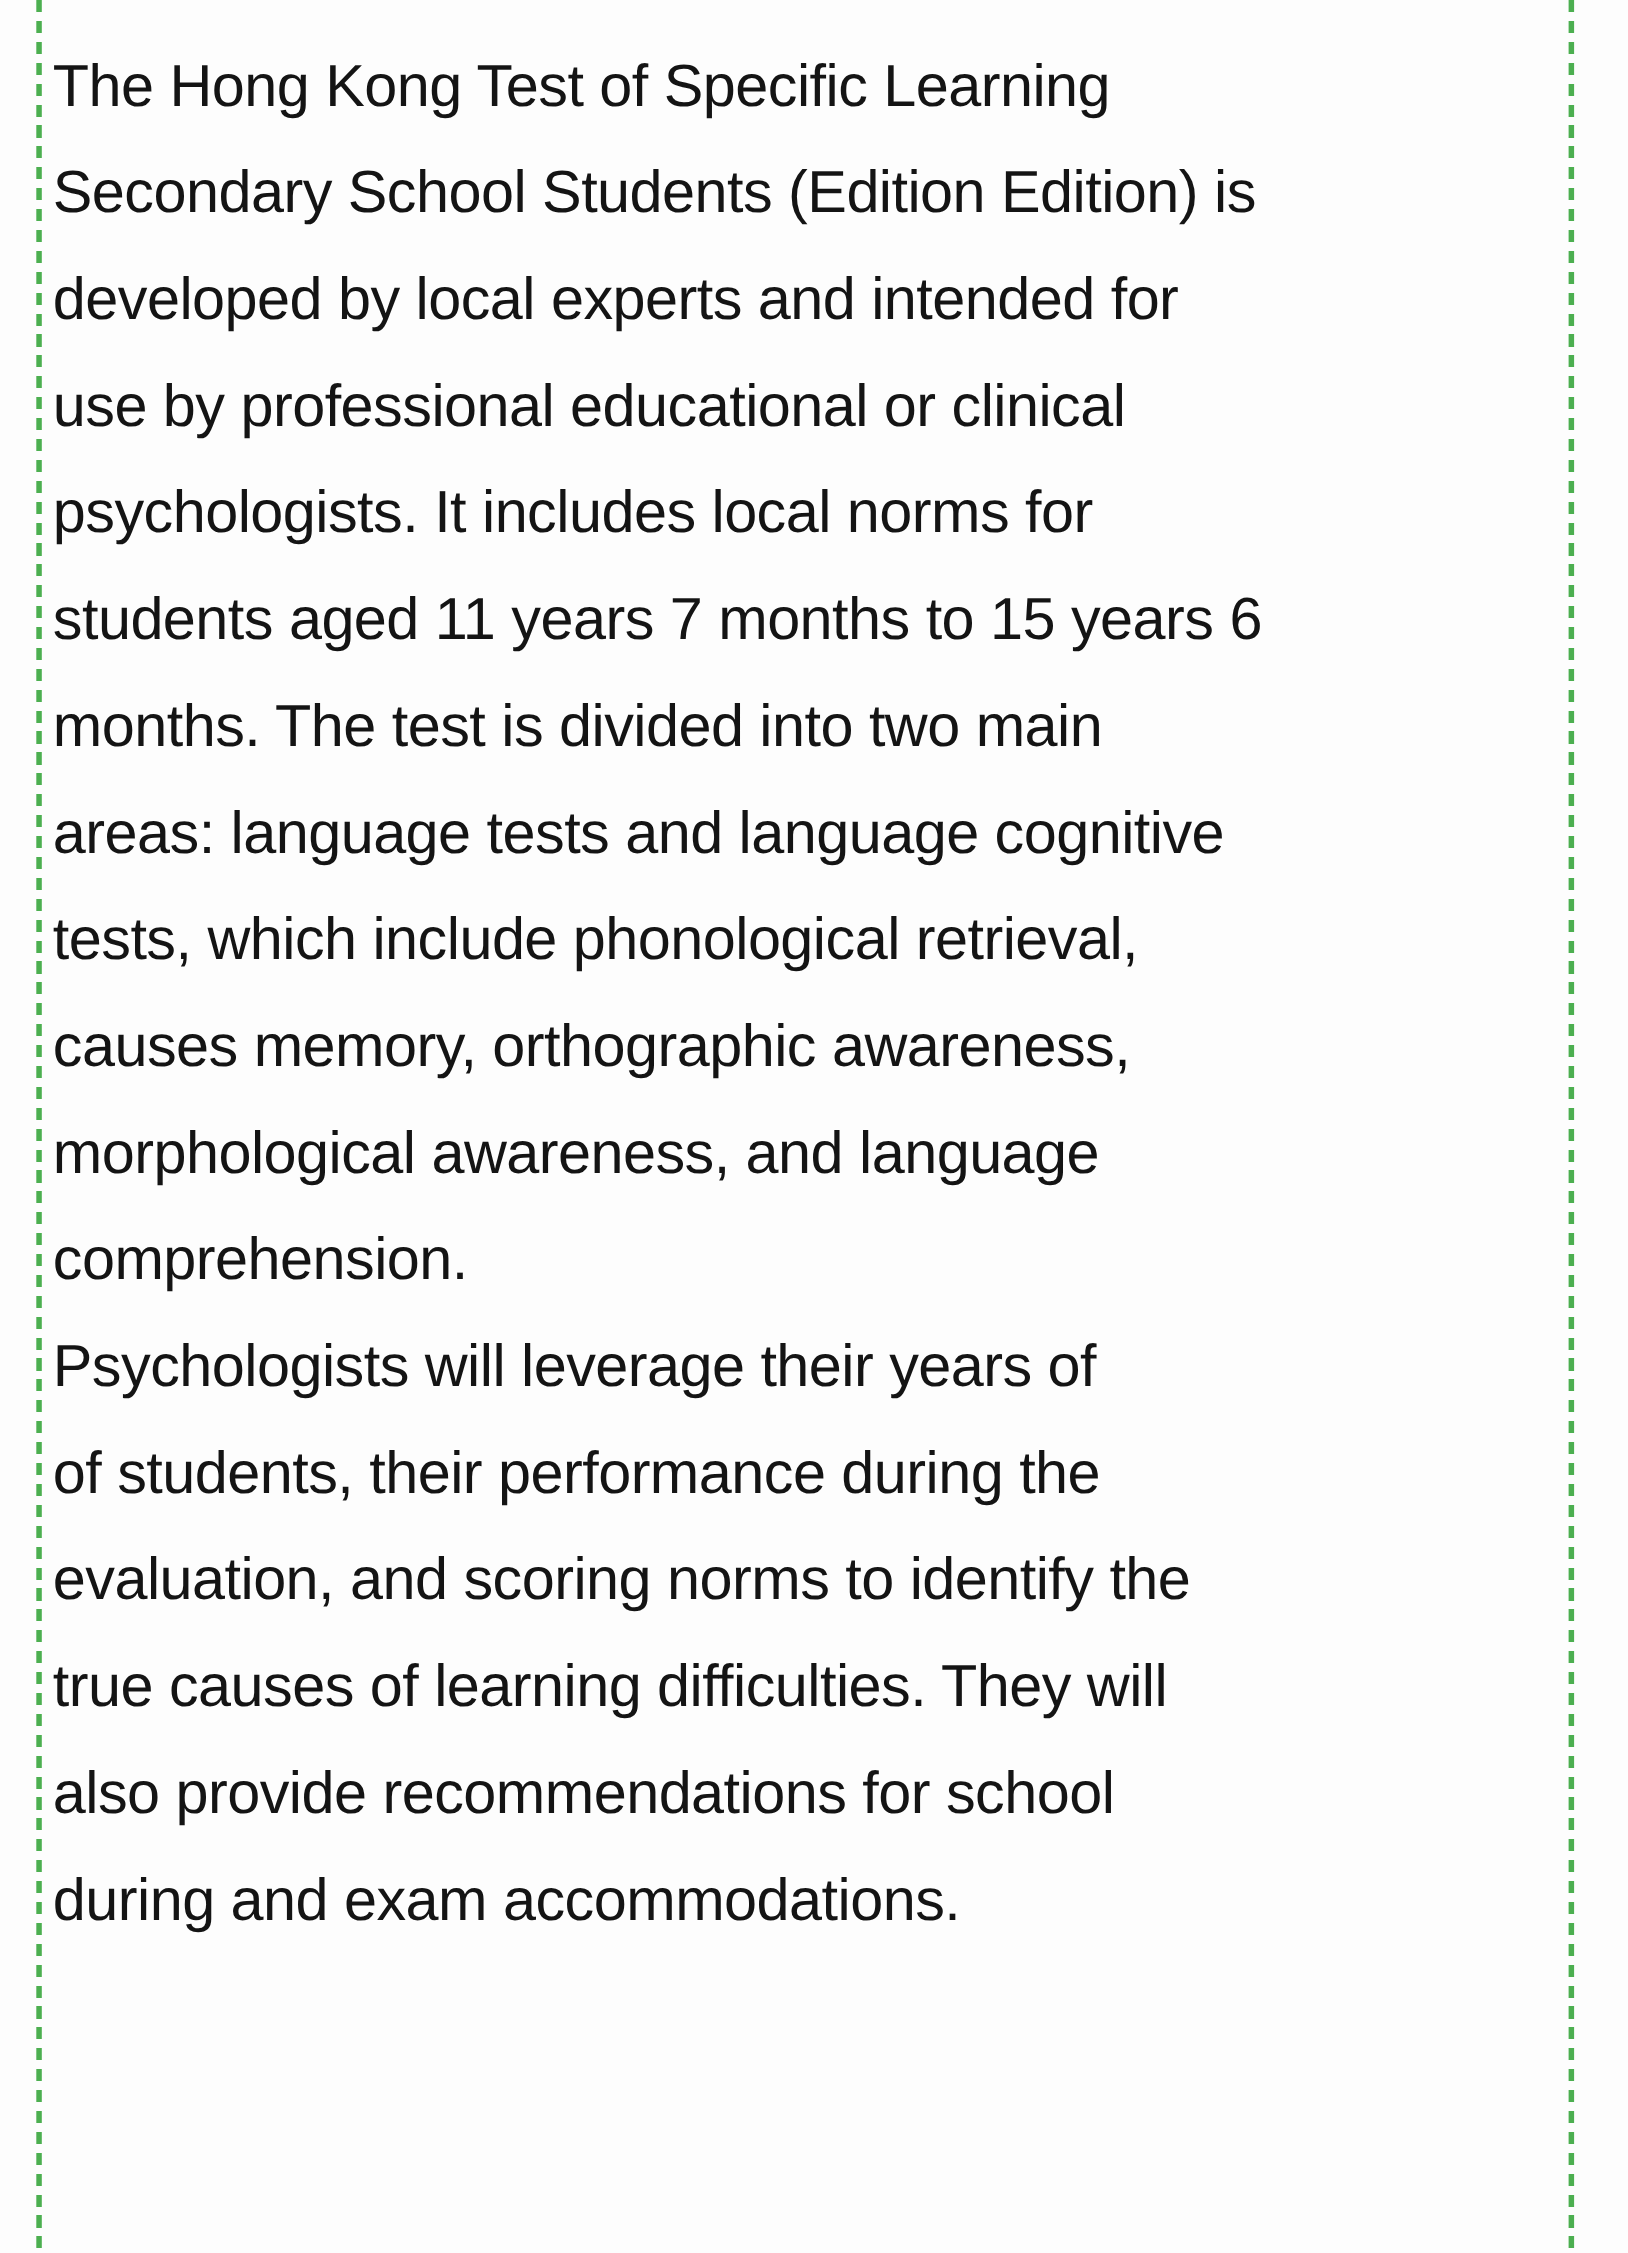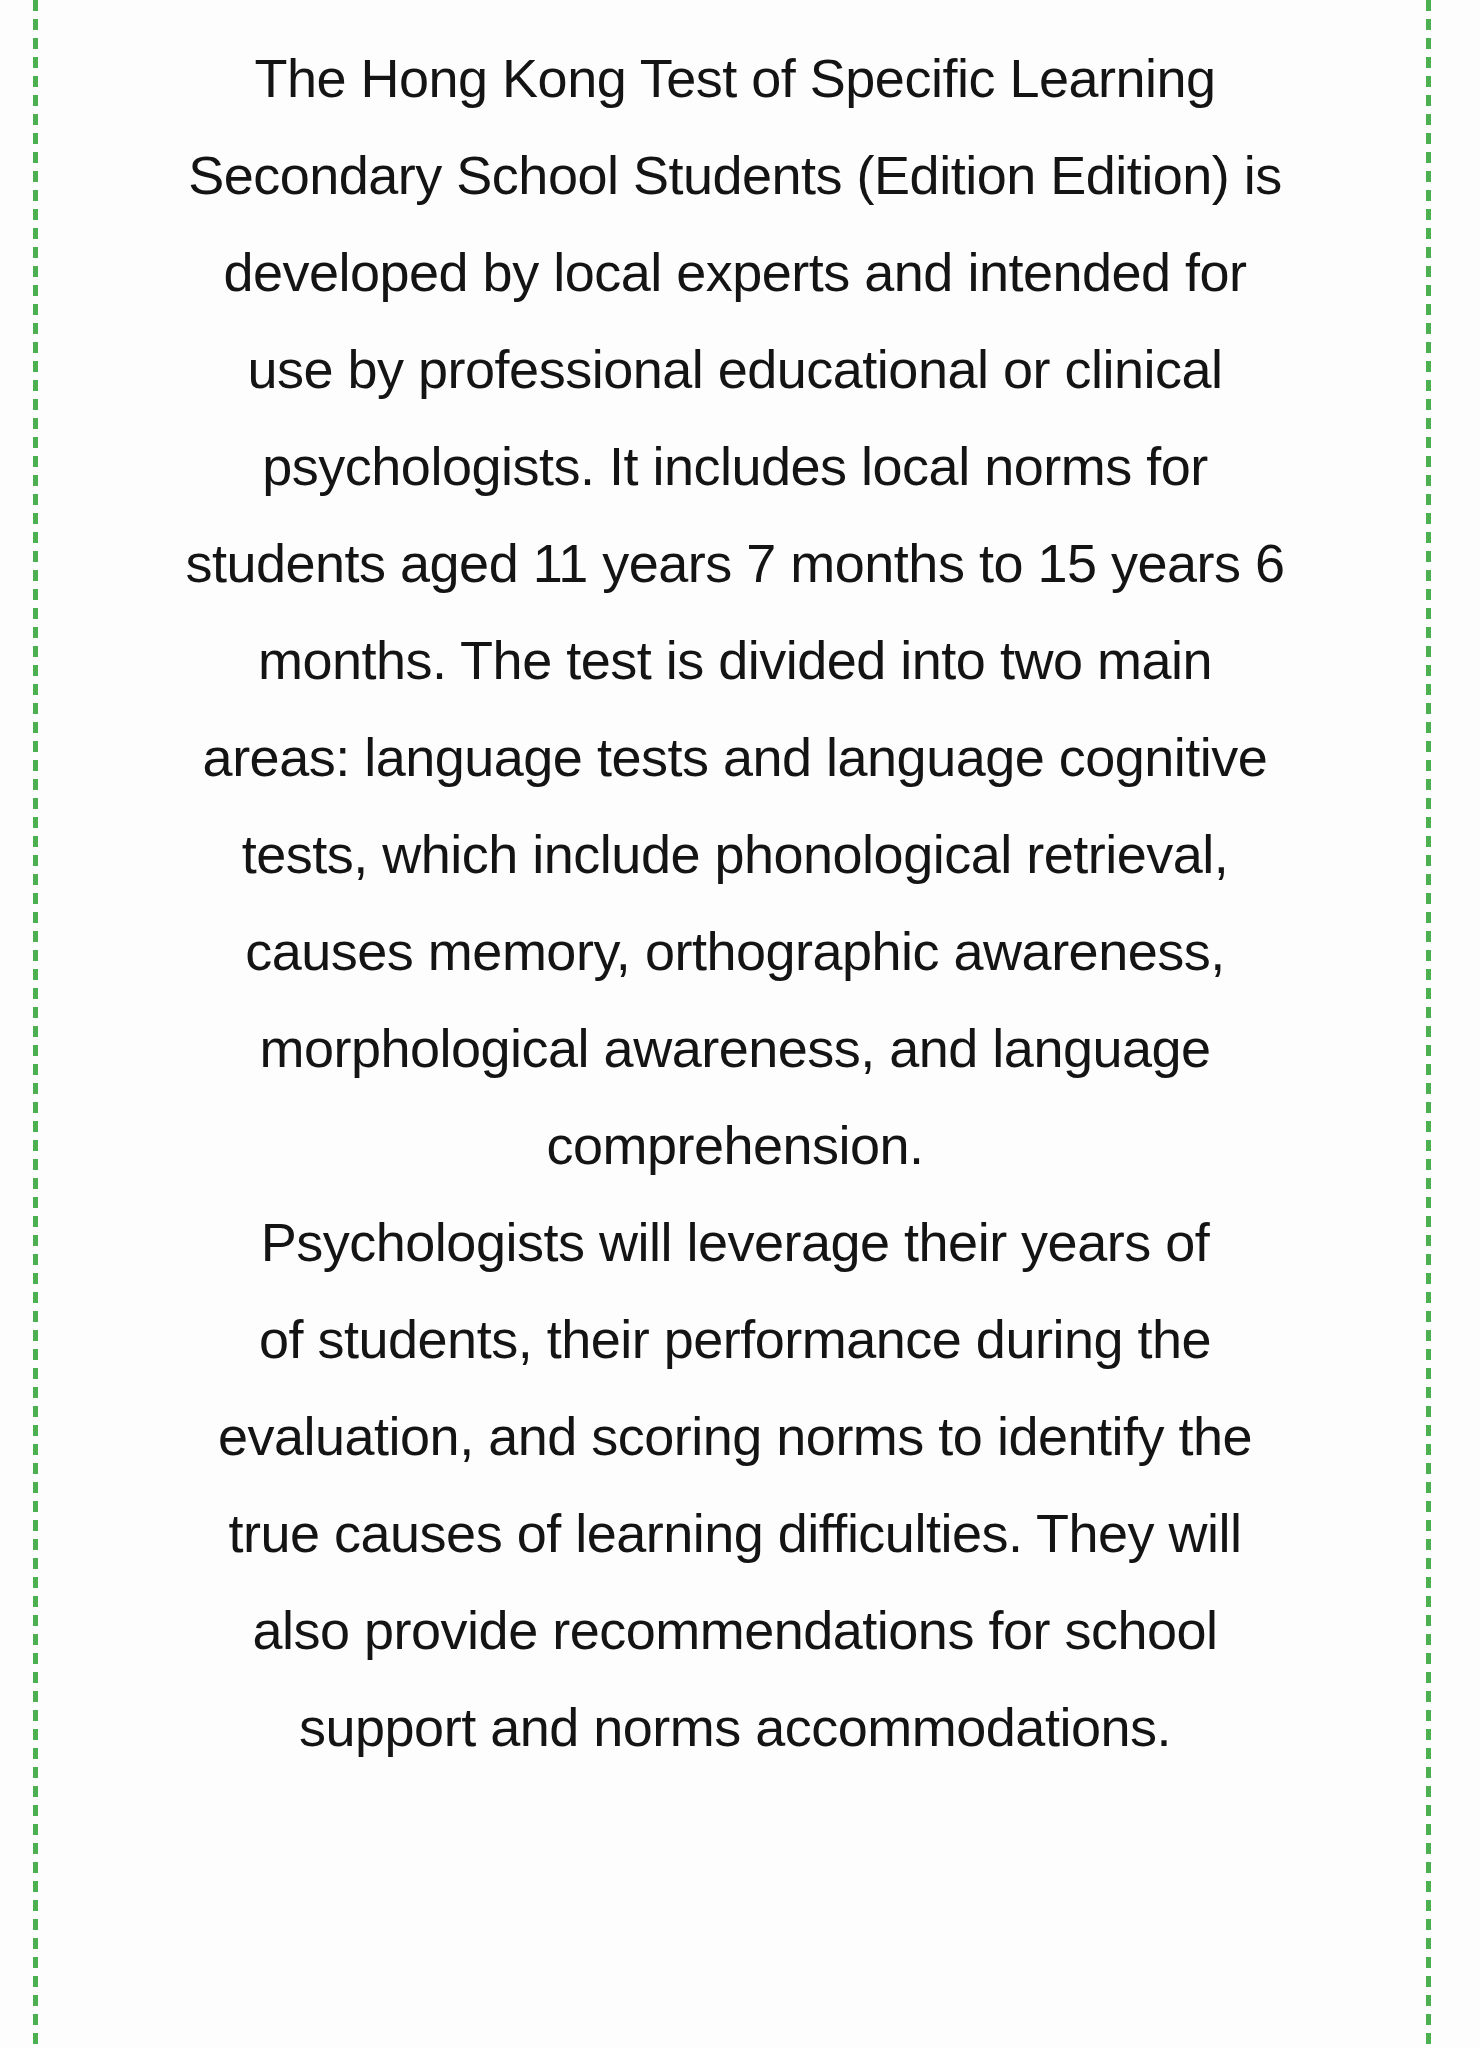--- a/index.html
+++ b/index.html
@@ -38,21 +38,20 @@
   .dashed-border.right { left: 1426px; }
   .text-column {
     position: absolute;
     left: 48px;
     right: 58px;
     top: 30px;
     color: var(--ink);
     font-size: 54px;
     font-weight: 400;
     letter-spacing: -0.5px;
-    text-align: center;
   }
   .text-line {
     line-height: 97px;
     height: 97px;
     white-space: nowrap;
   }
 </style>
 </head>
 <body>
 
@@ -77,17 +76,17 @@
       <div class="text-line">morphological awareness, and language</div>
       <div class="text-line">comprehension.</div>
     </div>
 
     <div>
       <div class="text-line">Psychologists will leverage their years of</div>
       <div class="text-line">of students, their performance during the</div>
       <div class="text-line">evaluation, and scoring norms to identify the</div>
       <div class="text-line">true causes of learning difficulties. They will</div>
       <div class="text-line">also provide recommendations for school</div>
-      <div class="text-line">support and norms accommodations.</div>
+      <div class="text-line">during and exam accommodations.</div>
     </div>
 
   </div>
 </div>
 
 </body></html>

